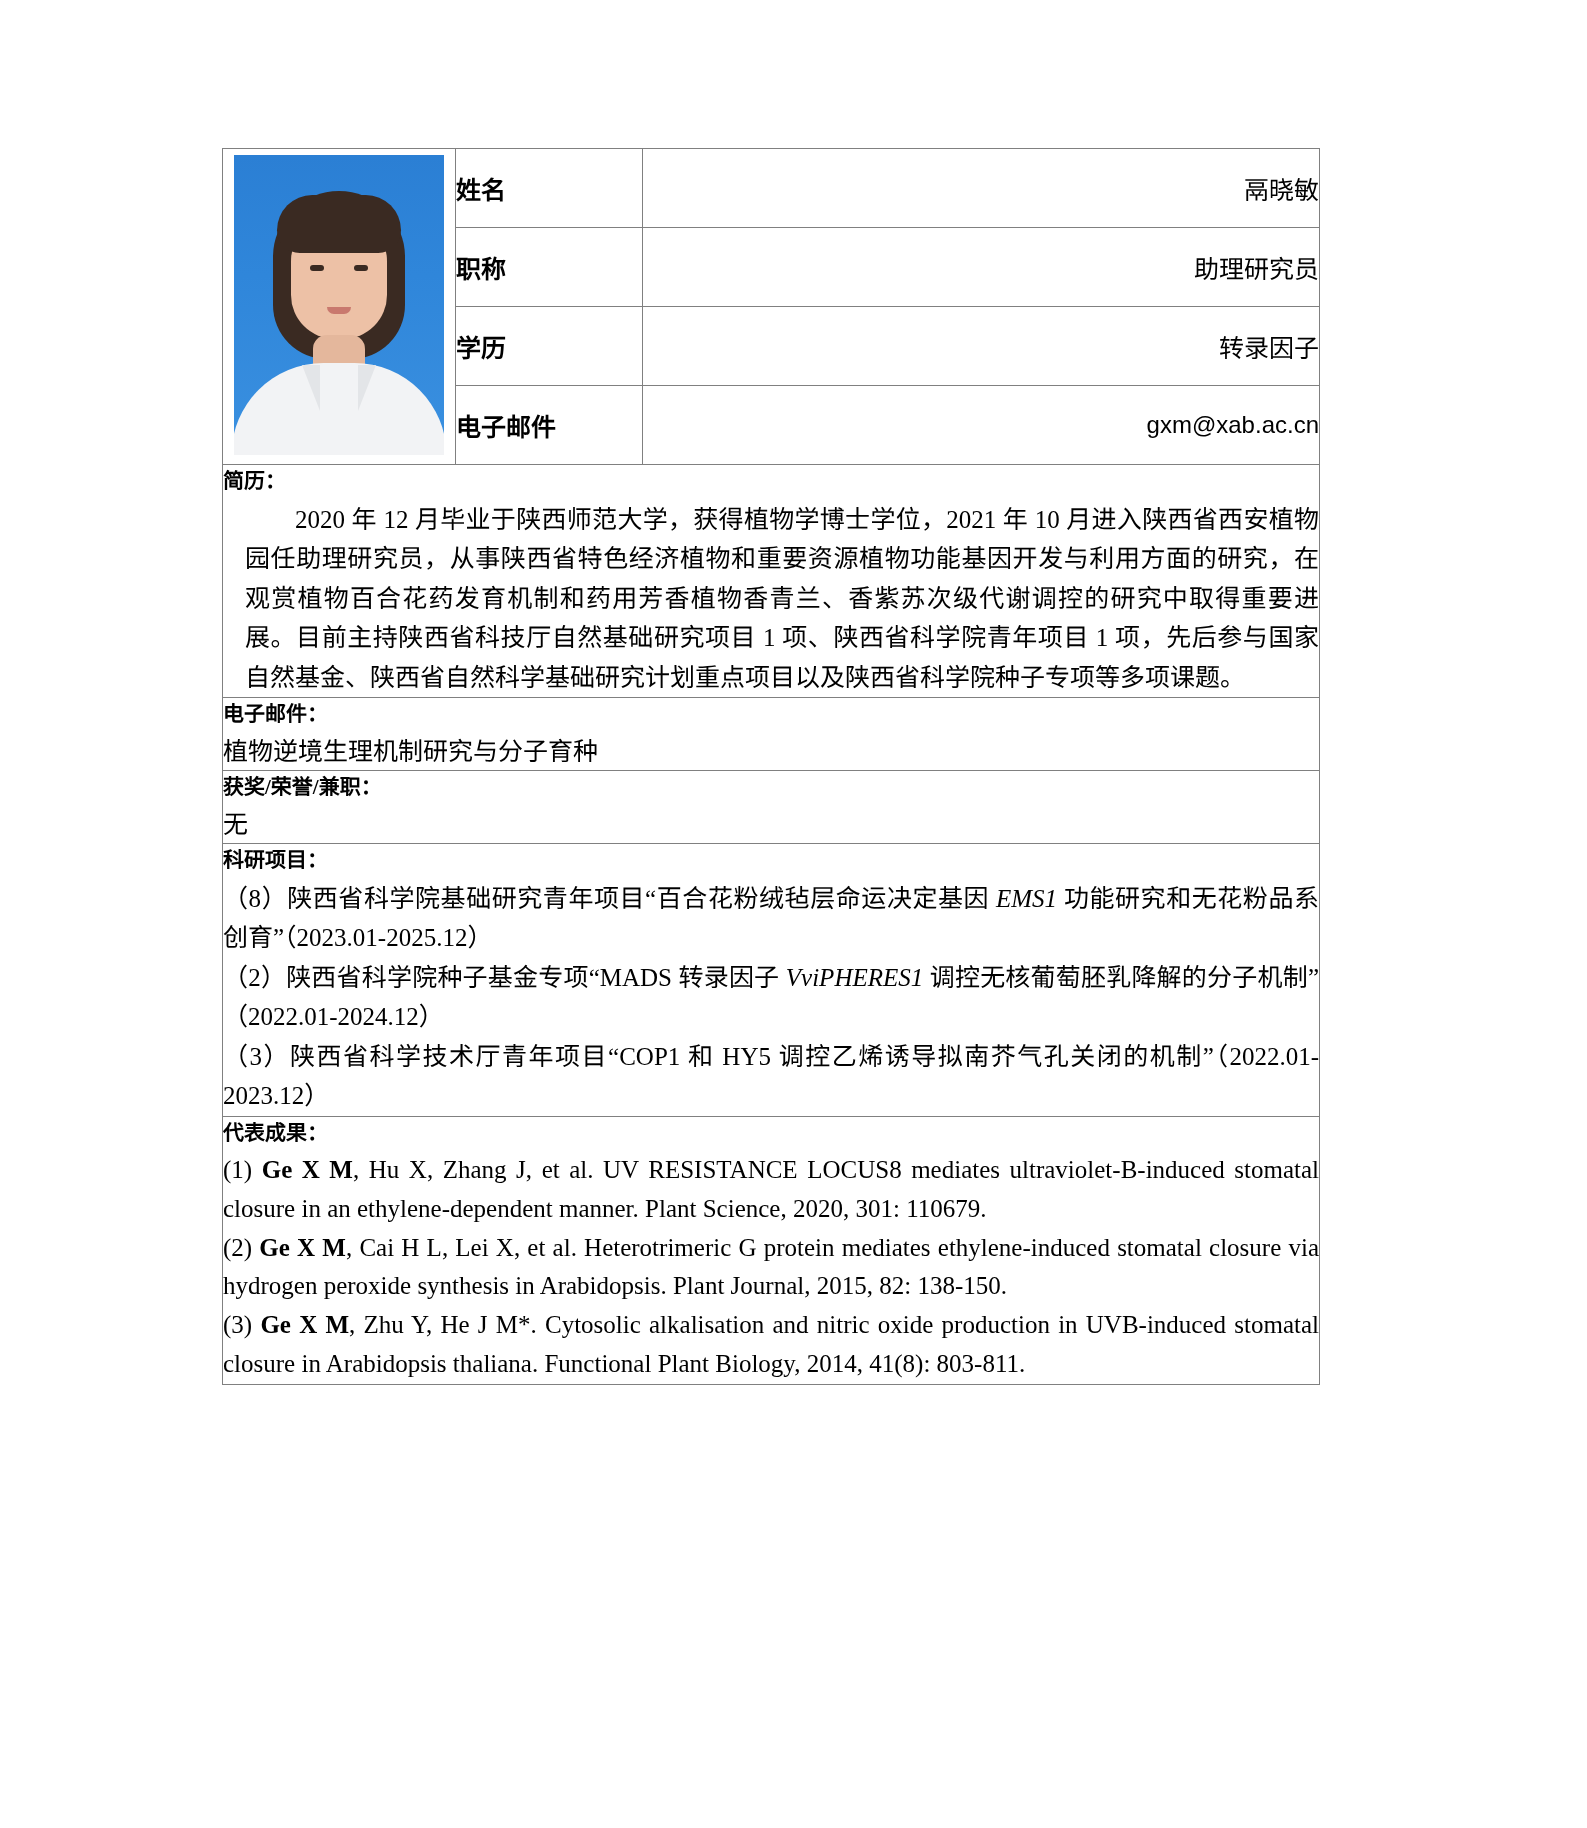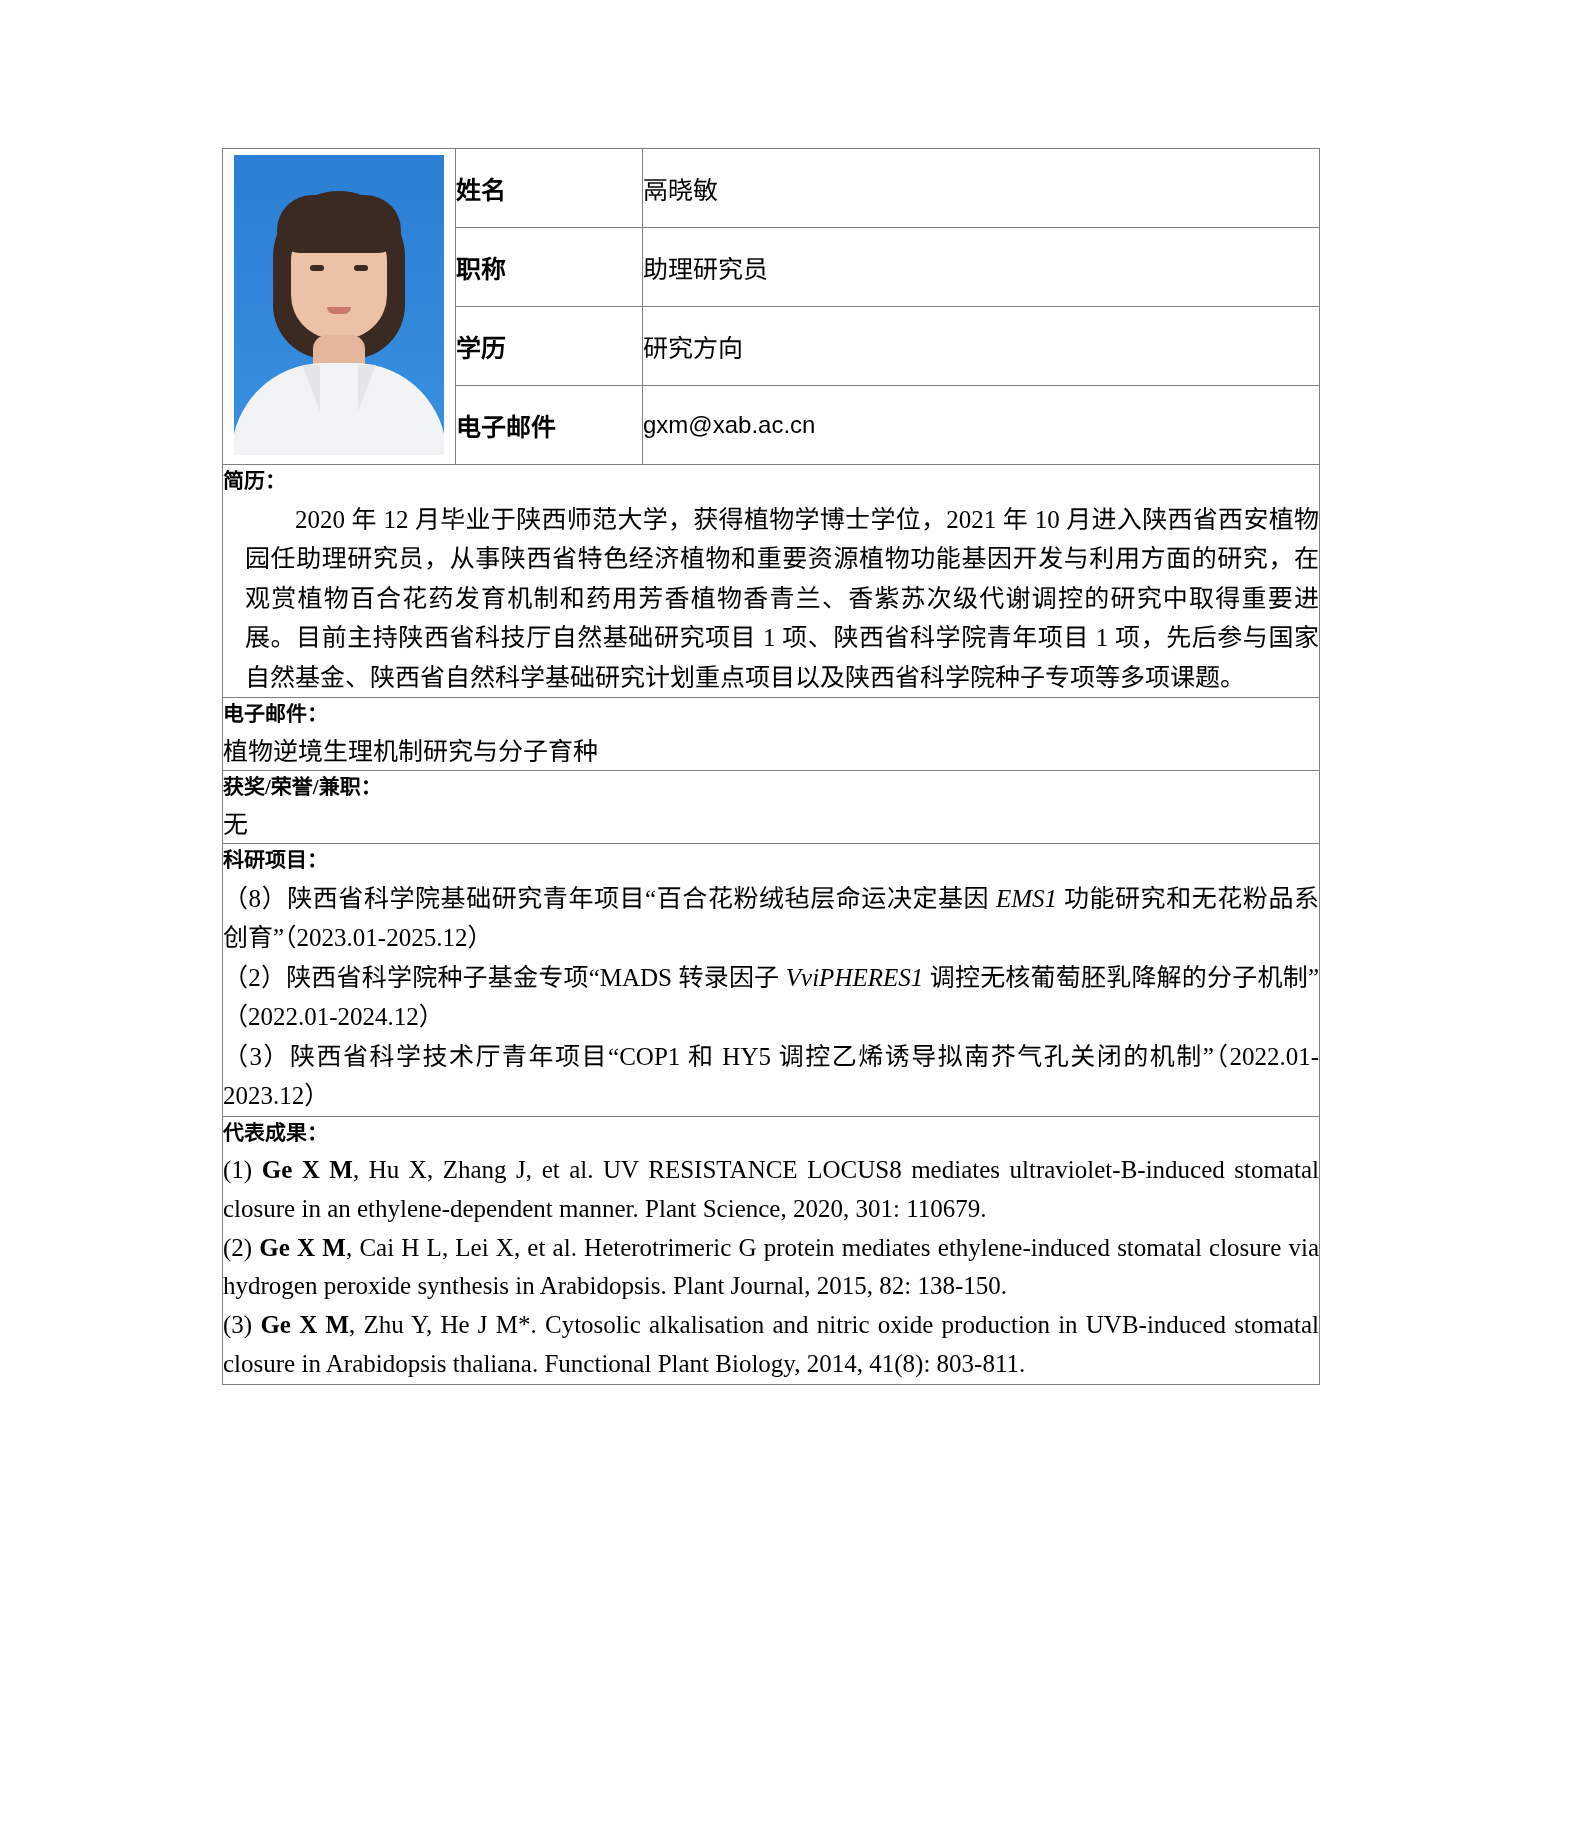--- a/index.html
+++ b/index.html
@@ -136,21 +136,21 @@
   }
 
   .label-cell {
     width: 186px;
     font-size: 25px;
     font-weight: bold;
     height: 78px;
     font-family: "Liberation Serif", serif;
   }
   .value-cell {
-    text-align: left;
+    text-align: right;
     font-size: 25px;
     height: 78px;
     border-radius: 8px;
   }
   .value-cell.email {
     font-size: 24px;
     font-family: "Liberation Sans", sans-serif;
   }
 
   
@@ -207,21 +207,21 @@
       </td>
       <td class="label-cell">姓名</td>
       <td class="value-cell">鬲晓敏</td>
     </tr>
     <tr>
       <td class="label-cell">职称</td>
       <td class="value-cell">助理研究员</td>
     </tr>
     <tr>
       <td class="label-cell">学历</td>
-      <td class="value-cell">研究方向</td>
+      <td class="value-cell">转录因子</td>
     </tr>
     <tr>
       <td class="label-cell">电子邮件</td>
       <td class="value-cell email">gxm@xab.ac.cn</td>
     </tr>
 
     <tr>
       <td class="section-cell" colspan="3">
         <div class="section-title">简历：</div>
         <div class="para indent">2020 年 12 月毕业于陕西师范大学，获得植物学博士学位，2021 年 10 月进入陕西省西安植物园任助理研究员，从事陕西省特色经济植物和重要资源植物功能基因开发与利用方面的研究，在观赏植物百合花药发育机制和药用芳香植物香青兰、香紫苏次级代谢调控的研究中取得重要进展。目前主持陕西省科技厅自然基础研究项目 1 项、陕西省科学院青年项目 1 项，先后参与国家自然基金、陕西省自然科学基础研究计划重点项目以及陕西省科学院种子专项等多项课题。</div>

